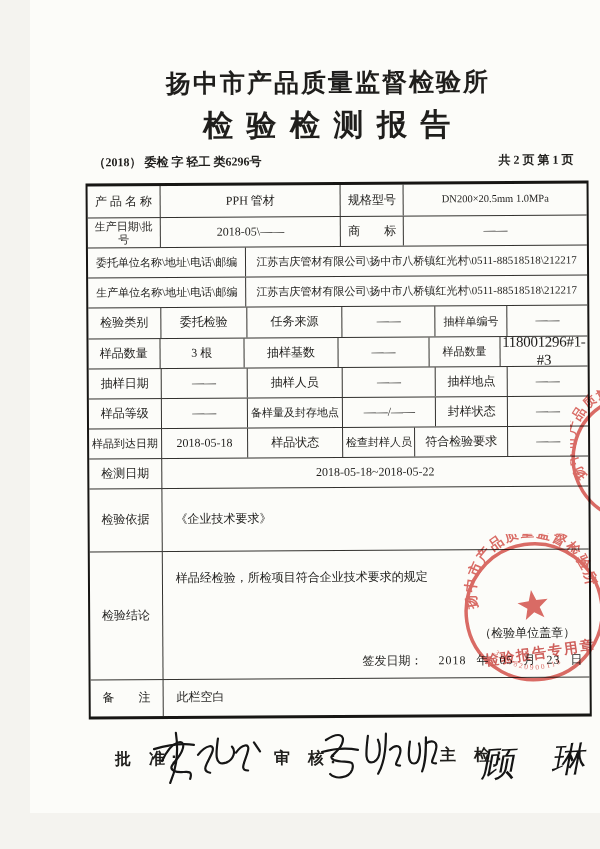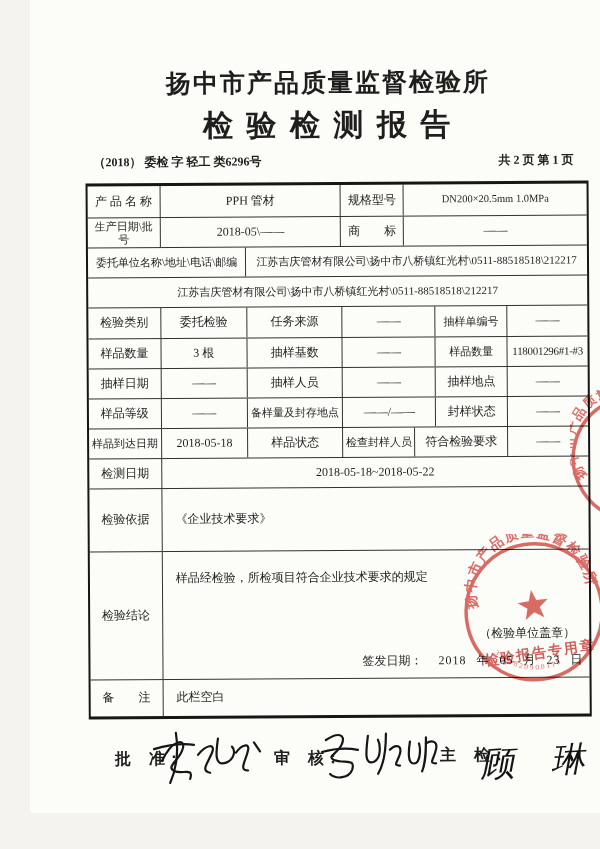--- a/index.html
+++ b/index.html
@@ -22,21 +22,21 @@
   .row{display:flex;border-bottom:1px solid #33322f;box-sizing:border-box;align-items:stretch;}
   .row:last-child{border-bottom:none;}
   .cell{display:flex;align-items:center;justify-content:center;border-right:1px solid #33322f;
        box-sizing:border-box;padding:0 2px;text-align:center;font-size:12px;line-height:1.15;}
   .cell:last-child{border-right:none;}
   .h32{height:32px}.h31{height:31px}.h30{height:30px}.h63{height:63px}.h128{height:128px}.h36{height:36px}
   .ca1{width:14.6%}.ca2{width:36.2%}.ca3{width:12.6%}.ca4{flex:1}
   .cb1{width:31.7%}.cb2{flex:1}
   .cc1{width:14.6%}.cc2{width:17.2%}.cc3{width:19.2%}.cc4{width:18.6%}.cc5{width:14.4%}.cc6{flex:1}
   .cd1{width:14.6%}.cd2{flex:1}
-  .fs11{font-size:11px}.fs10{font-size:10.5px}.fs9{font-size:11px;letter-spacing:-0.3px}
+  .fs11{font-size:11px}.fs10{font-size:10.5px}.fs9{font-size:15px;letter-spacing:-0.3px}
   .left-pad{justify-content:flex-start;padding-left:13px;text-align:left;}
   .rel{position:relative;}
   .concl-text{position:absolute;top:20px;left:13px;right:10px;text-align:left;font-size:12px;}
   .seal-note{position:absolute;top:77px;right:14px;font-size:12px;}
   .issue-line{position:absolute;top:104px;right:6px;font-size:12px;display:flex;gap:16px;}
   .issue-date{letter-spacing:1px;word-spacing:6px;}
 
   .stamp{position:absolute;mix-blend-mode:multiply;opacity:0.88;}
   .stamp-main{left:423px;top:535px;}
   .stamp-edge{left:540px;top:392px;}
@@ -75,20 +75,21 @@
         <div class="cell ca3">商　　标</div>
         <div class="cell ca4">——</div>
       </div>
 
       <div class="row h30">
         <div class="cell cb1 fs11">委托单位名称\地址\电话\邮编</div>
         <div class="cell cb2 fs11">江苏吉庆管材有限公司\扬中市八桥镇红光村\0511-88518518\212217</div>
       </div>
 
       <div class="row h30">
+        <div class="cell cb1 fs11">生产单位名称\地址\电话\邮编</div>
         <div class="cell cb2 fs11">江苏吉庆管材有限公司\扬中市八桥镇红光村\0511-88518518\212217</div>
       </div>
 
       <div class="row h31">
         <div class="cell cc1">检验类别</div>
         <div class="cell cc2">委托检验</div>
         <div class="cell cc3">任务来源</div>
         <div class="cell cc4">——</div>
         <div class="cell cc5 fs11">抽样单编号</div>
         <div class="cell cc6">——</div>

